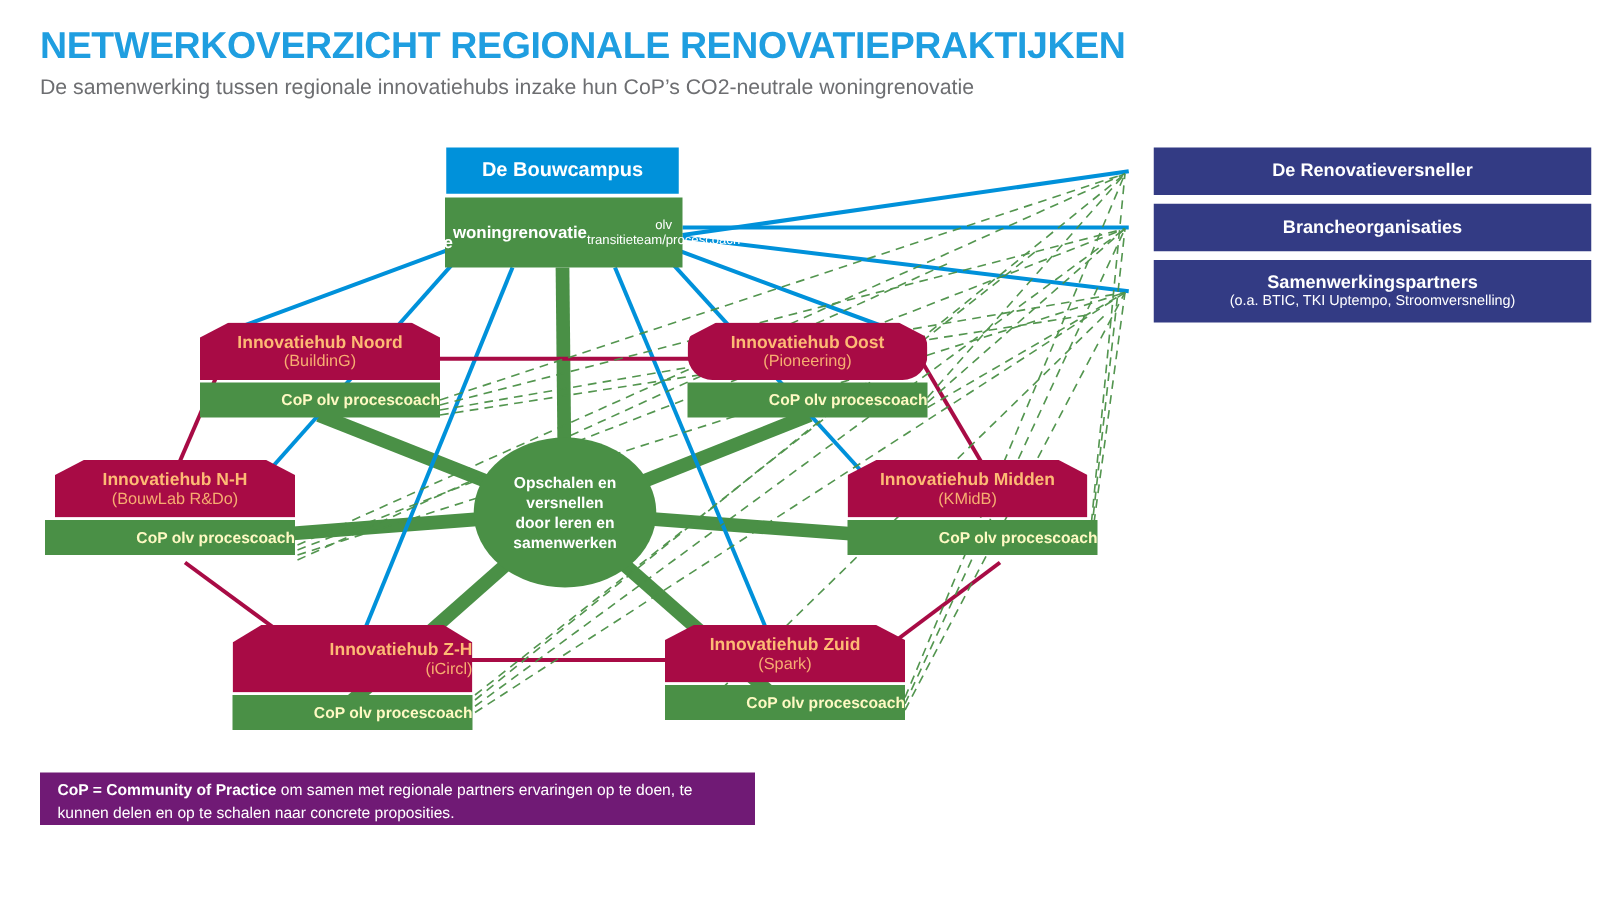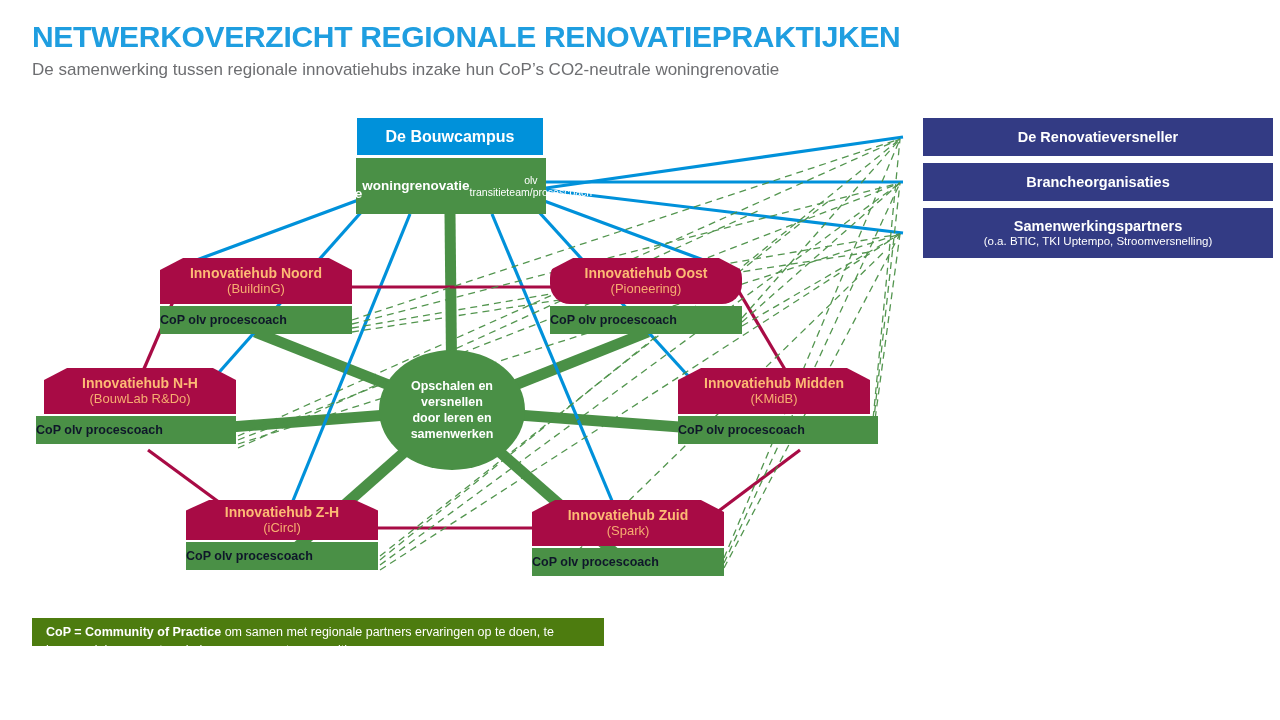--- a/index.html
+++ b/index.html
@@ -158,37 +158,37 @@
     font-weight: bold;
   }
   .hub-head .sub {
     font-size: 13px;
     font-weight: normal;
     opacity: 0.93;
     margin-top: 0px;
   }
   .hub-cop {
     background: #4a9046;
-    color: #0f172a;
+    color: #fef9c3;
     font-size: 12.5px;
     font-weight: bold;
     display: flex;
     align-items: center;
-    justify-content: flex-start;
+    justify-content: flex-end;
     margin-top: 2px;
   }
 
   
   #legend-box {
     position: absolute;
     left: 32px;
     top: 618px;
     width: 572px;
-    height: 28px;
-    background: #4d7c0f;
+    height: 42px;
+    background: #701a75;
     color: #ffffff;
     box-sizing: border-box;
     padding: 6px 12px 6px 14px;
     font-size: 12.5px;
     line-height: 1.42;
     z-index: 7;
   }
   #legend-box .lead {
     font-weight: bold;
   }
@@ -331,21 +331,21 @@
     <div class="hub-head" style="height:46px;">
       <div class="main">Innovatiehub Midden</div>
       <div class="sub">(KMidB)</div>
     </div>
     <div class="hub-cop" style="height:28px; width:200px;">
       <span>CoP olv procescoach</span>
     </div>
   </div>
 
   <div class="hub-group" id="hub-zh" style="left:186px; top:500px; width:192px;">
-    <div class="hub-head" style="height:40px;">
+    <div class="hub-head" style="height:54px;align-items:flex-end;">
       <div class="main">Innovatiehub Z-H</div>
       <div class="sub">(iCircl)</div>
     </div>
     <div class="hub-cop" style="height:28px;">
       <span>CoP olv procescoach</span>
     </div>
   </div>
 
   <div class="hub-group" id="hub-zuid" style="left:532px; top:500px; width:192px;">
     <div class="hub-head" style="height:46px;">

